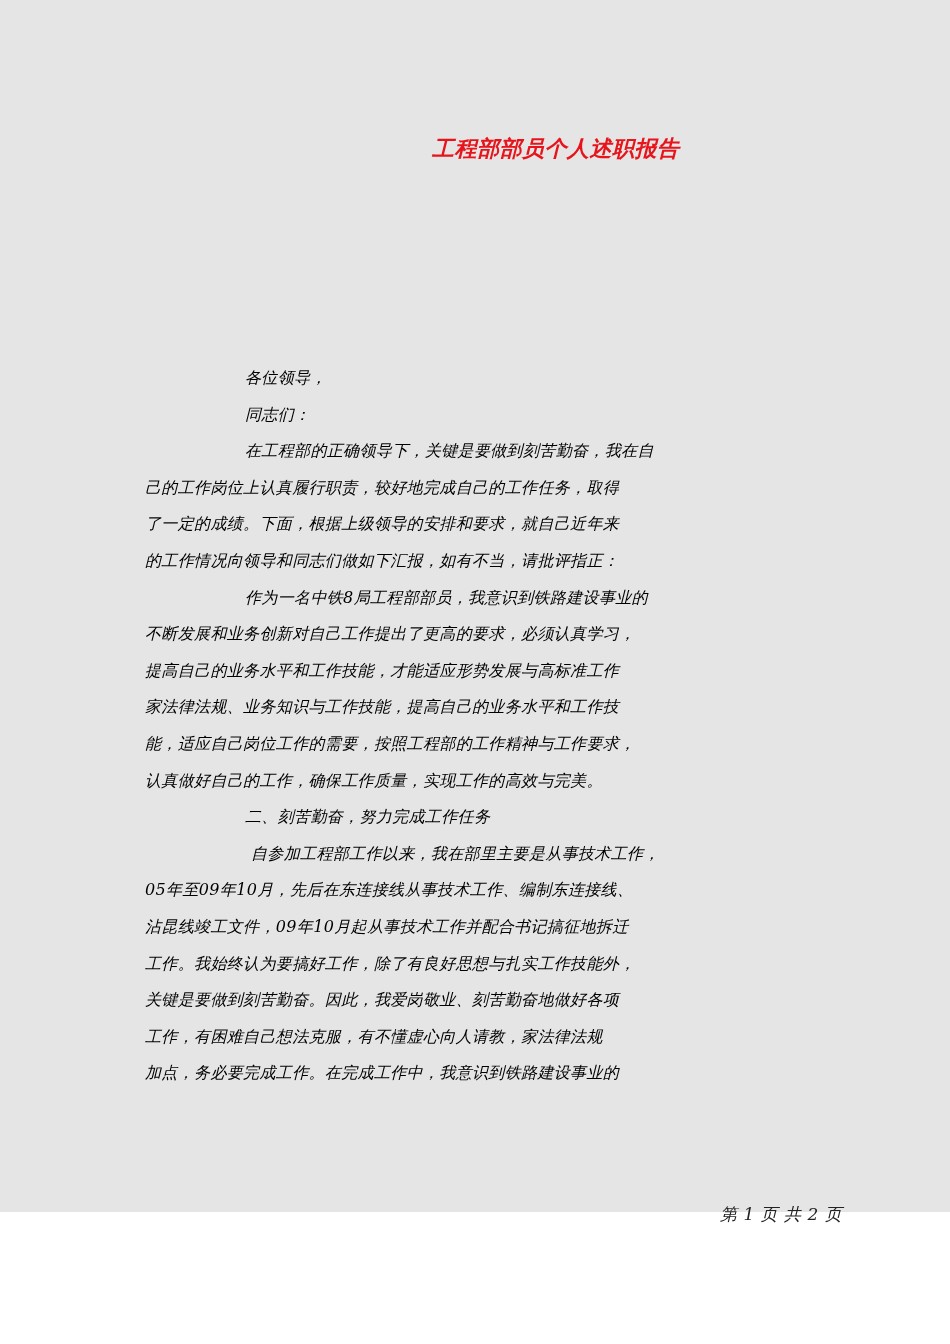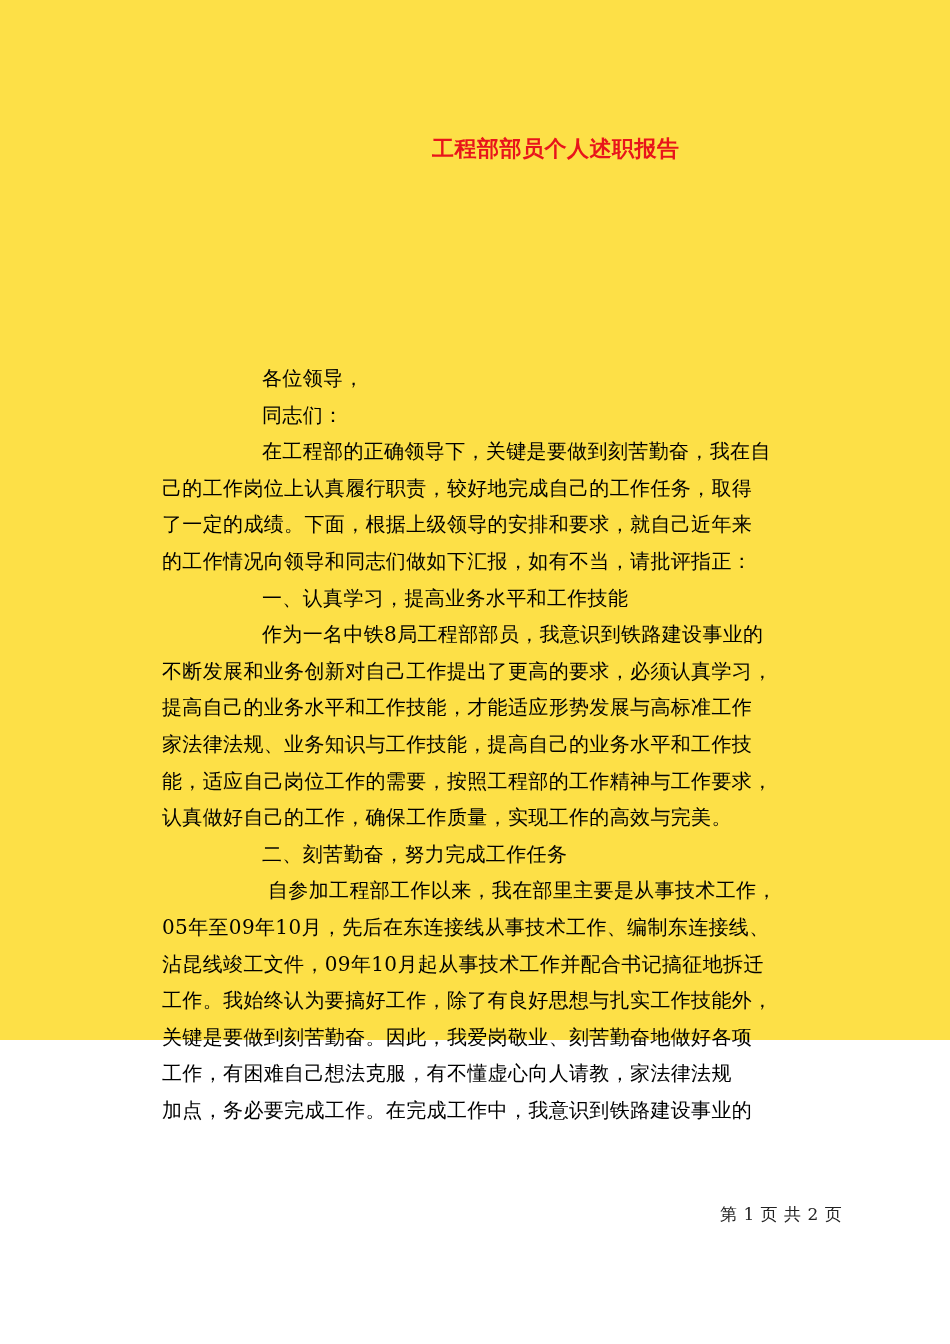--- a/index.html
+++ b/index.html
@@ -12,46 +12,46 @@
       height: 1344px;
       position: relative;
       overflow: hidden;
       font-family: "DejaVu Serif", "Liberation Serif", serif;
       color: #000000;
     }
     .page {
       position: absolute;
       left: 0; top: 0;
       width: 950px;
-      height: 1040px;
-      background: #fde047;
+      height: 1212px;
+      background: #e5e5e5;
+      font-style: italic;
     }
     .title {
       position: absolute;
       left: 432px;
       top: 134px;
       font-size: 22px;
       font-weight: bold;
       color: #e8141b;
       letter-spacing: 0.5px;
       white-space: nowrap;
     }
     .body-text {
       position: absolute;
       left: 145px;
       top: 360px;
       width: 665px;
     }
     .line {
       height: 36.6px;
       line-height: 36.6px;
-      font-size: 20px;
+      font-size: 16px;
       white-space: nowrap;
       letter-spacing: 0.35px;
-      margin-left: 17px;
     }
     .indent { padding-left: 100px; }
     .indent2 { padding-left: 106px; }
     .footer {
       position: absolute;
       left: 720px;
       top: 1203px;
       font-size: 17px;
       color: #222;
       white-space: nowrap;
@@ -64,21 +64,20 @@
 <div class="page">
   <div class="title">工程部部员个人述职报告</div>
 
   <div class="body-text">
     <div class="line indent">各位领导，</div>
     <div class="line indent">同志们：</div>
     <div class="line indent">在工程部的正确领导下，关键是要做到刻苦勤奋，我在自</div>
     <div class="line">己的工作岗位上认真履行职责，较好地完成自己的工作任务，取得</div>
     <div class="line">了一定的成绩。下面，根据上级领导的安排和要求，就自己近年来</div>
     <div class="line">的工作情况向领导和同志们做如下汇报，如有不当，请批评指正：</div>
-    <div class="line indent">一、认真学习，提高业务水平和工作技能</div>
     <div class="line indent">作为一名中铁8局工程部部员，我意识到铁路建设事业的</div>
     <div class="line">不断发展和业务创新对自己工作提出了更高的要求，必须认真学习，</div>
     <div class="line">提高自己的业务水平和工作技能，才能适应形势发展与高标准工作</div>
     <div class="line">家法律法规、业务知识与工作技能，提高自己的业务水平和工作技</div>
     <div class="line">能，适应自己岗位工作的需要，按照工程部的工作精神与工作要求，</div>
     <div class="line">认真做好自己的工作，确保工作质量，实现工作的高效与完美。</div>
     <div class="line indent">二、刻苦勤奋，努力完成工作任务</div>
     <div class="line indent2">自参加工程部工作以来，我在部里主要是从事技术工作，</div>
     <div class="line">05年至09年10月，先后在东连接线从事技术工作、编制东连接线、</div>
     <div class="line">沾昆线竣工文件，09年10月起从事技术工作并配合书记搞征地拆迁</div>

